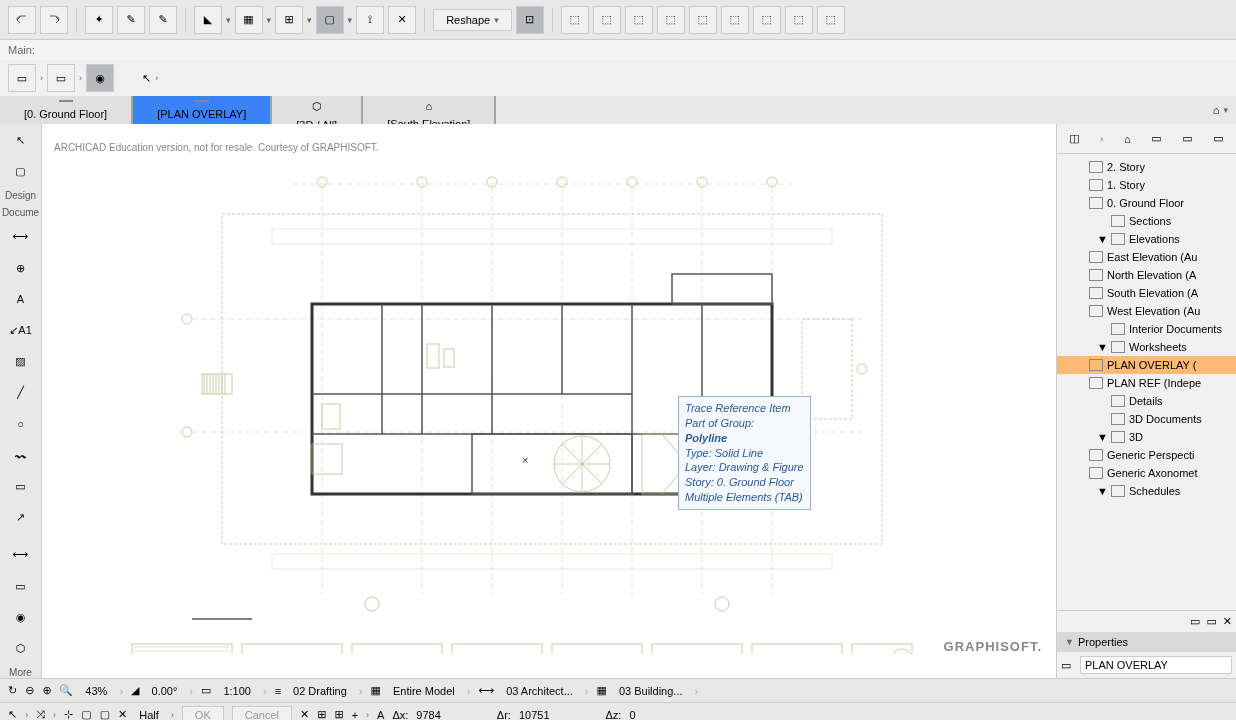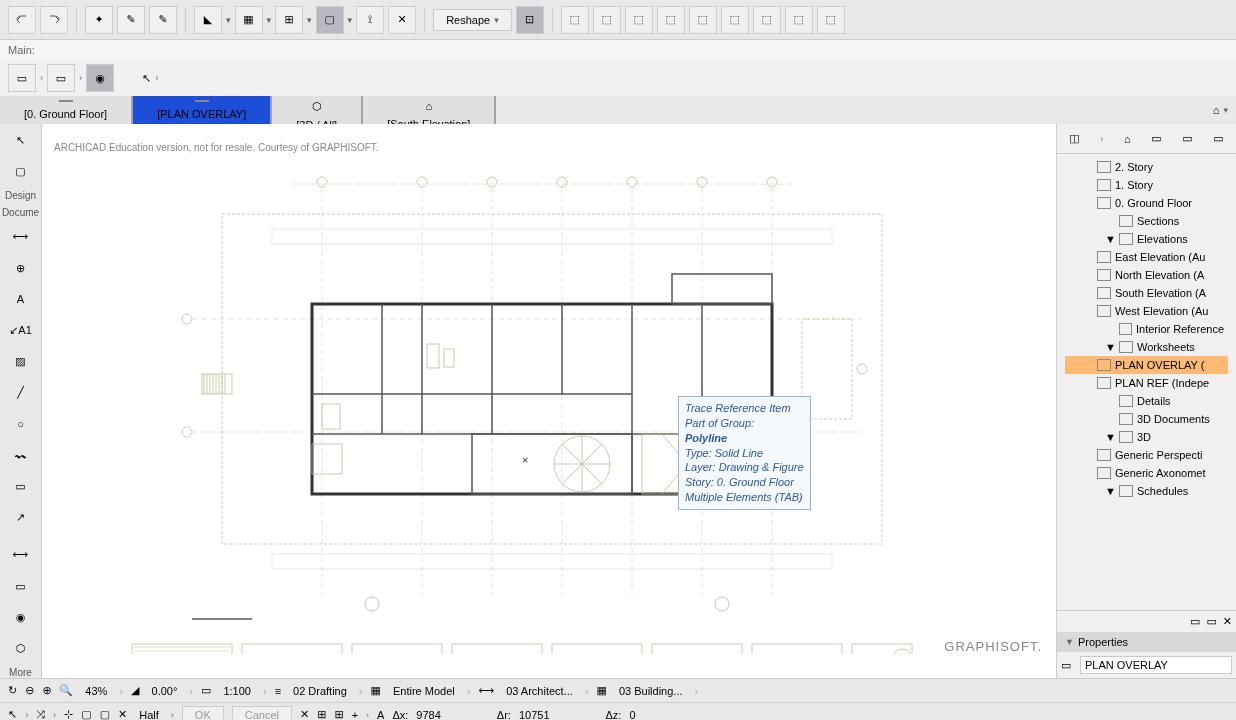--- a/index.html
+++ b/index.html
@@ -6,35 +6,35 @@
 body { background: #f5f5f5; overflow: hidden; width: 1236px; height: 720px; }
 .toolbar-top { height: 40px; background: #e8e8e8; border-bottom: 1px solid #ccc; display: flex; align-items: center; padding: 0 8px; gap: 4px; }
 .tool-btn { width: 28px; height: 28px; background: #f0f0f0; border: 1px solid #ccc; display: flex; align-items: center; justify-content: center; cursor: pointer; }
 .tool-btn.active { background: #b8b8c0; }
 .tool-sep { width: 1px; height: 24px; background: #ccc; margin: 0 4px; }
 .reshape-btn { padding: 4px 12px; background: #f0f0f0; border: 1px solid #ccc; cursor: pointer; display: flex; align-items: center; gap: 4px; }
 .main-label { padding: 4px 8px; color: #666; }
 .sub-toolbar { height: 36px; background: #f0f0f0; display: flex; align-items: center; padding: 0 8px; gap: 4px; }
 .tabs-row { height: 28px; background: #e8e8e8; display: flex; align-items: stretch; }
 .tab { padding: 4px 24px; border-right: 2px solid #a3a3a3; display: flex; align-items: center; gap: 6px; cursor: pointer; background: #e0e0e0; flex-direction: column; }
-.tab.active { background: #1d4ed8; }
+.tab.active { background: #3b82f6; }
 .tab-spacer { flex: 1; }
 .tab-right { padding: 4px 8px; display: flex; align-items: center; gap: 4px; }
 .main-area { display: flex; height: calc(720px - 40px - 14px - 36px - 28px - 24px - 24px); }
 .left-toolbox { width: 42px; background: #e8e8e8; border-right: 1px solid #ccc; display: flex; flex-direction: column; align-items: center; padding-top: 4px; gap: 6px; }
 .left-tool { width: 30px; height: 26px; display: flex; align-items: center; justify-content: center; cursor: pointer; }
 .left-label { font-size: 10px; color: #555; }
 .canvas-area { flex: 1; background: #fff; position: relative; overflow: hidden; }
 .canvas-edu { position: absolute; top: 18px; left: 12px; color: #888; font-size: 10px; }
 .floor-plan { position: absolute; top: 50px; left: 80px; width: 800px; height: 480px; }
 .info-tooltip { position: absolute; top: 272px; left: 636px; background: #f5f8fc; border: 1px solid #9bb3d6; padding: 4px 6px; font-size: 10px; color: #2a5a9e; line-height: 1.35; font-style: italic; }
 .info-tooltip b { font-weight: bold; font-style: italic; }
 .right-panel { width: 180px; background: #f0f0f0; border-left: 1px solid #ccc; display: flex; flex-direction: column; }
 .right-top-icons { height: 30px; display: flex; justify-content: space-around; align-items: center; border-bottom: 1px solid #ccc; padding: 0 4px; gap: 4px; }
-.nav-tree { flex: 1; overflow-y: auto; padding: 4px 8px; }
+.nav-tree { flex: 1; overflow-y: auto; padding: 4px 0; }
 .tree-item { padding: 3px 4px 3px 24px; cursor: pointer; display: flex; align-items: center; gap: 4px; white-space: nowrap; overflow: hidden; }
 .tree-item.selected { background: #fdba74; }
 .tree-item.header { padding-left: 6px; font-weight: normal; margin-left: 34px; }
 .tree-item.sub { padding-left: 32px; }
 .tree-disclosure { width: 10px; display: inline-block; }
 .tree-icon { width: 14px; height: 12px; border: 1px solid #888; display: inline-block; }
 .panel-bottom { border-top: 1px solid #ccc; }
 .panel-row { display: flex; align-items: center; padding: 4px; gap: 4px; }
 .panel-header { background: #d8d8d8; padding: 4px 8px; display: flex; align-items: center; gap: 4px; }
 .prop-input { border: 1px solid #ccc; padding: 2px 4px; background: #fff; flex: 1; }
@@ -43,21 +43,21 @@
 .status-item { display: flex; align-items: center; gap: 4px; padding: 0 4px; }
 .status-sep { color: #aaa; }
 .coord-bar { height: 24px; background: #e8e8e8; border-top: 1px solid #ccc; display: flex; align-items: center; padding: 0 8px; gap: 8px; }
 .coord-btn { padding: 2px 12px; border: 1px solid #ccc; background: #f0f0f0; color: #999; }
 svg.plan-svg { width: 100%; height: 100%; }
 .wall { stroke: #333; stroke-width: 3; fill: none; }
 .wall-thin { stroke: #555; stroke-width: 1.5; fill: none; }
 .ghost { stroke: #b8c090; stroke-width: 0.8; fill: none; stroke-dasharray: 3 2; }
 .ghost-solid { stroke: #b8c090; stroke-width: 0.8; fill: none; }
 .grid-line { stroke: #c8c8a8; stroke-width: 0.5; stroke-dasharray: 6 3; }
-.graphisoft-logo { position: absolute; bottom: 24px; right: 14px; font-weight: normal; color: #888; letter-spacing: 1px; font-size: 13px; }
+.graphisoft-logo { position: absolute; bottom: 24px; right: 14px; font-weight: bold; color: #888; letter-spacing: 1px; font-size: 13px; }
 .chevron { font-size: 9px; color: #666; }
 </style>
 </head>
 <body>
 
 <div class="toolbar-top">
   <div class="tool-btn">
       <svg width="16" height="16">
         <path d="M3 8 Q 3 4 8 4 L 12 4 M 3 8 L 6 5 M 3 8 L 6 11" stroke="#555" fill="none"></path>
       </svg>
@@ -321,21 +321,21 @@
           <span class="tree-icon"></span>
           <span>South Elevation (A</span>
         </div>
         <div class="tree-item sub">
           <span class="tree-icon"></span>
           <span>West Elevation (Au</span>
         </div>
         <div class="tree-item header">
           <span class="tree-disclosure"></span>
           <span class="tree-icon"></span>
-          <span>Interior Reference</span>
+          <span>Interior Documents</span>
         </div>
         <div class="tree-item header">
           <span class="tree-disclosure">▼</span>
           <span class="tree-icon"></span>
           <span>Worksheets</span>
         </div>
         <div class="tree-item sub selected">
           <span class="tree-icon"></span>
           <span>PLAN OVERLAY (</span>
         </div>

